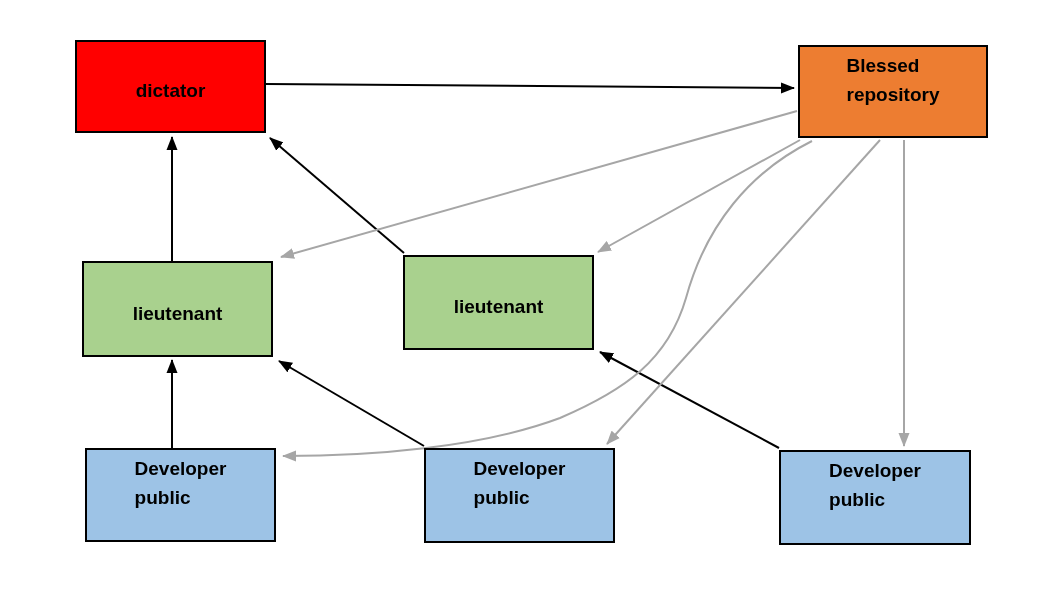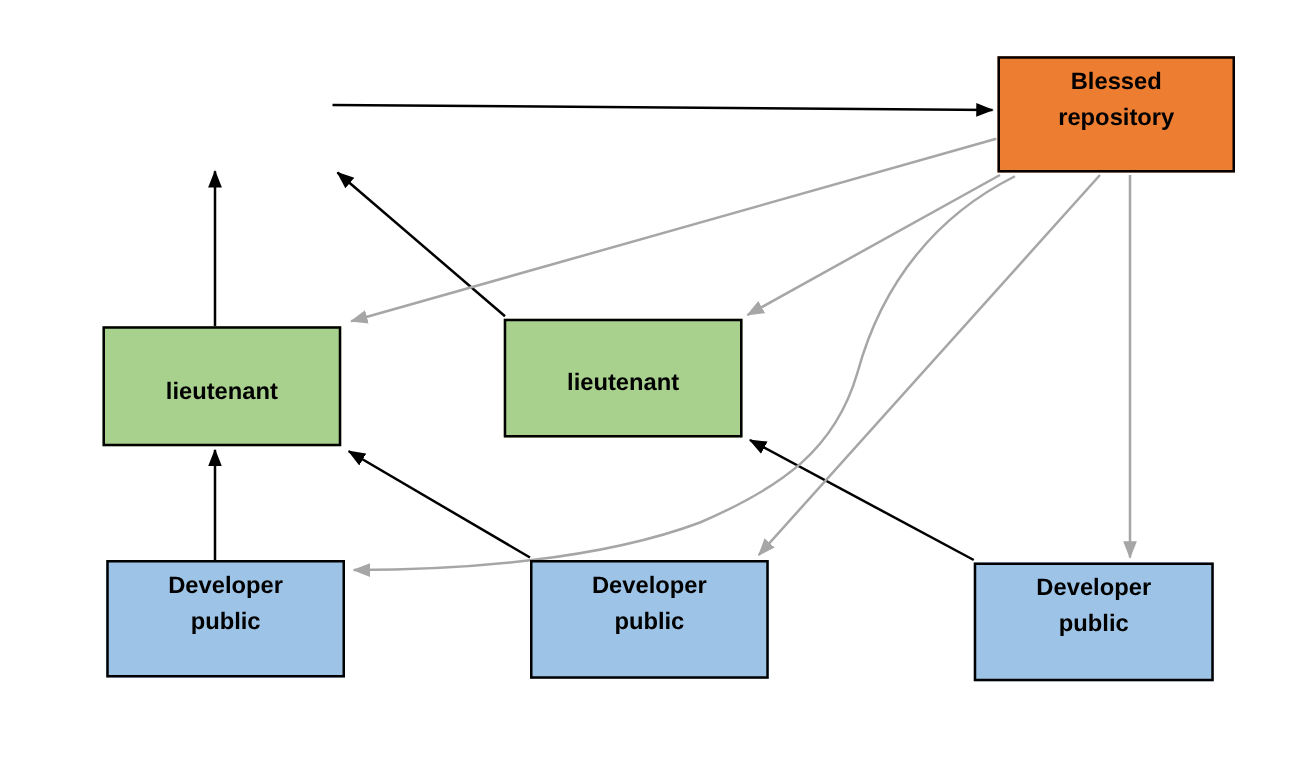--- a/index.html
+++ b/index.html
@@ -22,21 +22,20 @@
     width: 1052px;
     height: 614px;
   }
   .node {
     position: absolute;
     box-sizing: border-box;
     border: 2px solid #404040;
     display: flex;
     justify-content: center;
     align-items: center;
-    text-align: center;
     font-weight: bold;
     font-size: 19px;
     line-height: 1.5;
     color: #000000;
   }
   .node .node-label {
     white-space: pre-line;
   }
   .node.lines-1 {
     padding-top: 10px;
@@ -68,20 +67,23 @@
         <path d="M 424 446 L 279 361" fill="none" stroke="#000000" stroke-width="2" marker-end="url(#arrowhead-black)"></path>
         <path d="M 779 448 L 600 352" fill="none" stroke="#000000" stroke-width="2" marker-end="url(#arrowhead-black)"></path>
         <path d="M 797 111 L 281 257" fill="none" stroke="#a6a6a6" stroke-width="2" marker-end="url(#arrowhead-gray)"></path>
         <path d="M 800 140 L 598 252" fill="none" stroke="#a6a6a6" stroke-width="2" marker-end="url(#arrowhead-gray)"></path>
         <path d="M 880 140 L 607 444" fill="none" stroke="#a6a6a6" stroke-width="2" marker-end="url(#arrowhead-gray)"></path>
         <path d="M 904 140 L 904 446" fill="none" stroke="#a6a6a6" stroke-width="2" marker-end="url(#arrowhead-gray)"></path>
         <path d="M 812 141 C 750 172 706 225 686 298 C 668 360 625 390 560 418 C 480 448 370 456 283 456" fill="none" stroke="#a6a6a6" stroke-width="2" marker-end="url(#arrowhead-gray)"></path>
       </g>
   </svg>
 
+  <div class="node lines-1" style="left: 75px; top: 40px; width: 191px; height: 93px; background: rgb(255, 0, 0); border-color: rgb(0, 0, 0);">
+    <span class="node-label">dictator</span>
+  </div>
   <div class="node lines-2" style="left: 798px; top: 45px; width: 190px; height: 93px; background: rgb(237, 125, 49); border-color: rgb(0, 0, 0);">
     <span class="node-label">Blessed
 repository</span>
   </div>
   <div class="node lines-1" style="left: 82px; top: 261px; width: 191px; height: 96px; background: rgb(169, 209, 142); border-color: rgb(0, 0, 0);">
     <span class="node-label">lieutenant</span>
   </div>
   <div class="node lines-1" style="left: 403px; top: 255px; width: 191px; height: 95px; background: rgb(169, 209, 142); border-color: rgb(0, 0, 0);">
     <span class="node-label">lieutenant</span>
   </div>

